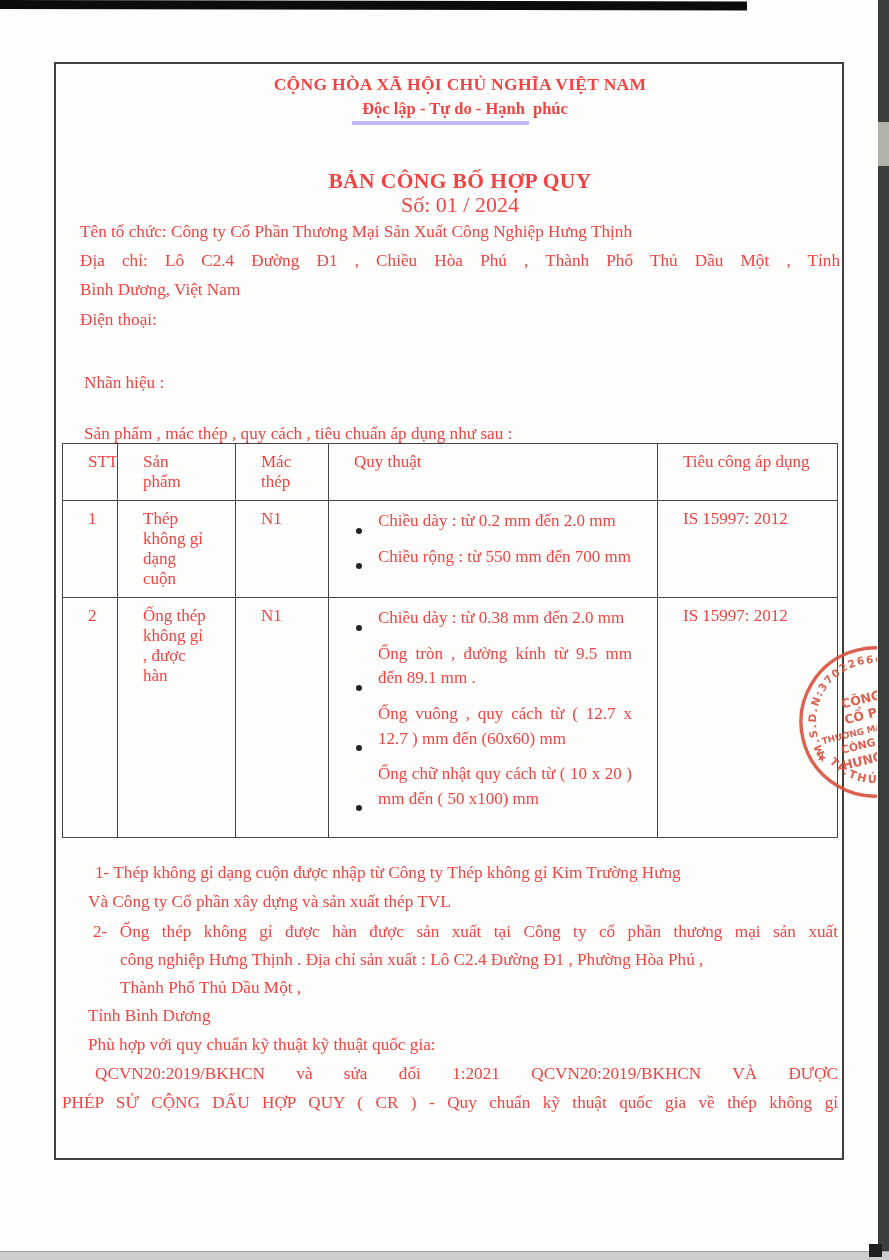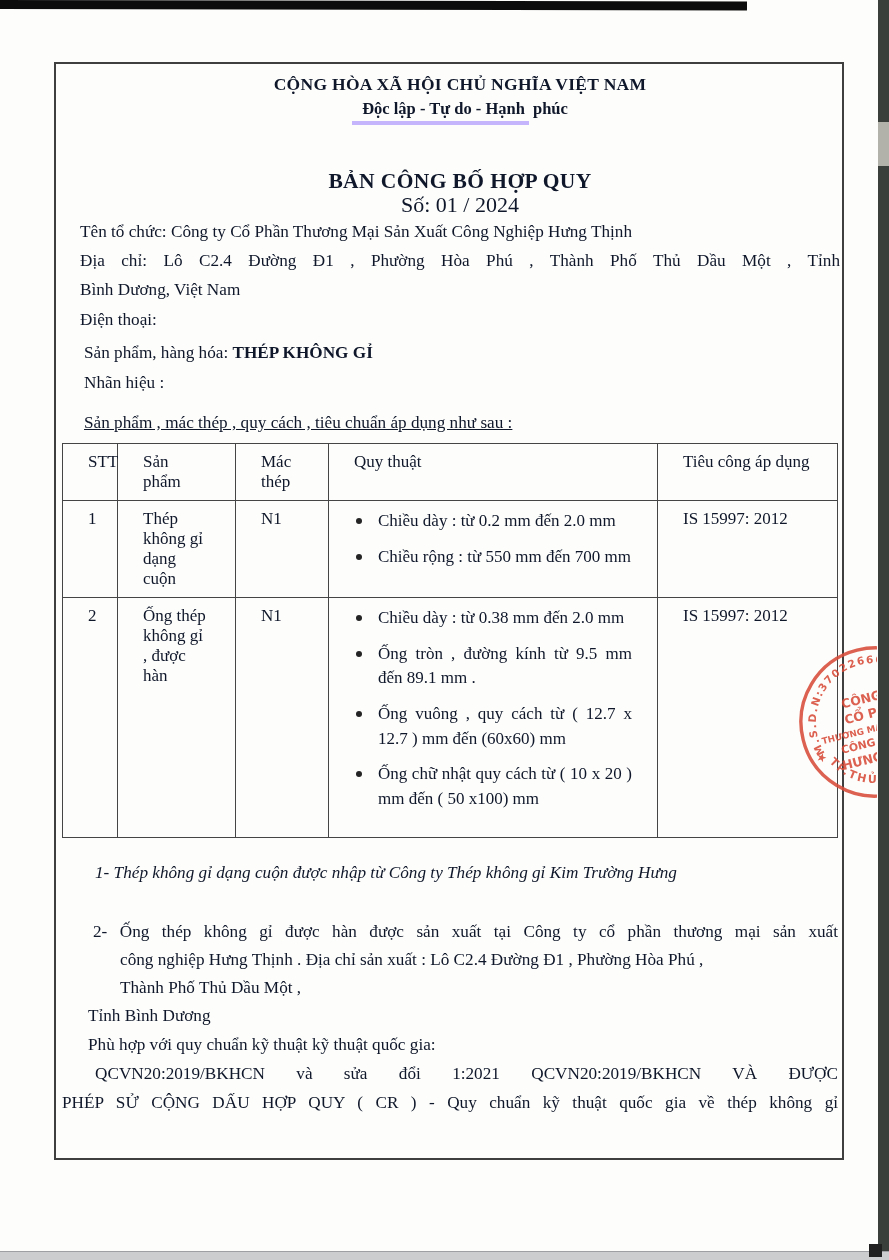--- a/index.html
+++ b/index.html
@@ -1,20 +1,20 @@
 <!DOCTYPE html>
 <html><head>
 <meta charset="utf-8">
 <style>
   html,body{margin:0;padding:0;background:#ffffff;}
   .page{
     position:relative;width:889px;height:1260px;overflow:hidden;
     background:#fdfdfb;
     font-family:"Liberation Serif","DejaVu Serif",serif;
-    color:#0f172a;
+    color:#ef4444;
   }
   
   .scan-bar-top{position:absolute;left:0;top:0;width:747px;height:9px;background:#0c0c0c;transform:rotate(0.12deg);transform-origin:left top;}
   .scan-strip-right{position:absolute;right:0;top:0;width:11px;height:1260px;background:#3b3f3b;}
   .scan-strip-notch{position:absolute;left:0;top:122px;width:11px;height:44px;background:#b2b2aa;}
   .scan-bar-bottom{position:absolute;left:0;top:1251px;width:889px;height:9px;background:#cbcdce;border-top:1px solid #9d9fa2;box-sizing:border-box;}
   .scan-corner-br{position:absolute;left:869px;top:1244px;width:13px;height:13px;background:#202020;}
   
   .doc-border{position:absolute;left:54px;top:62px;width:790px;height:1098px;border:2px solid #3f3f3f;box-sizing:border-box;}
   
@@ -37,21 +37,21 @@
   th.c-qc{width:329px;}
   th.c-tc{width:180px;}
   tr.hrow{height:44px;}
   tr.r1{height:93px;}
   tr.r2{height:240px;}
   td.stt{text-align:center;padding-top:11px;}
   td.sp{text-align:justify;padding:11px 9px 0 12px;}
   td.mt{text-align:center;padding-top:11px;}
   td.qc{padding:10px 18px 0 30px;}
   td.tc{padding:11px 6px 0 10px;}
-  .qc-item{display:flex;margin-bottom:11px;}
+  .qc-item{display:flex;margin-bottom:11px;align-items:flex-end;}
   .qc-bullet{flex:0 0 6px;width:6px;height:6px;border-radius:50%;background:#242424;margin:9px 16px 0 2px;}
   .qc-text{flex:1;text-align:justify;line-height:1.45;}
   
   .stamp-clip{position:absolute;left:792px;top:634px;width:85px;height:175px;overflow:hidden;pointer-events:none;}
   .stamp-clip svg{display:block;}
 </style>
 </head>
 <body>
 
 <div class="page">
@@ -64,26 +64,25 @@
   <div class="scan-corner-br"></div>
 
   <div class="doc-border"></div>
 
   <div class="center-band h-org">CỘNG HÒA XÃ HỘI CHỦ NGHĨA VIỆT NAM</div>
   <div class="center-band h-motto"><span class="u">Độc lập - Tự do - Hạnh</span><span> phúc</span></div>
   <div class="center-band h-title">BẢN CÔNG BỐ HỢP QUY</div>
   <div class="center-band h-number">Số: 01 / 2024</div>
 
   <div class="line" style="left:80px;top:221px;">Tên tổ chức: Công ty Cổ Phần Thương Mại Sản Xuất Công Nghiệp Hưng Thịnh</div>
-  <div class="line jline" style="left:80px;top:250px;width:760px;">Địa chỉ: Lô C2.4 Đường Đ1 , Phường Hòa Phú , Thành Phố Thủ Dầu Một , Tỉnh</div>
+  <div class="line jline" style="left:80px;top:250px;width:760px;">Địa chỉ: Lô C2.4 Đường Đ1 , Chiều Hòa Phú , Thành Phố Thủ Dầu Một , Tỉnh</div>
   <div class="line" style="left:80px;top:279px;">Bình Dương, Việt Nam</div>
   <div class="line" style="left:80px;top:309px;">Điện thoại:</div>
-  <div class="line" style="left:84px;top:342px;"><span>Sản phẩm, hàng hóa: </span><span class="b">THÉP KHÔNG GỈ</span></div>
   <div class="line" style="left:84px;top:372px;">Nhãn hiệu :</div>
-  <div class="line" style="left:84px;top:412px;text-decoration:underline;">Sản phẩm , mác thép , quy cách , tiêu chuẩn áp dụng như sau :</div>
+  <div class="line" style="left:84px;top:423px;">Sản phẩm , mác thép , quy cách , tiêu chuẩn áp dụng như sau :</div>
 
   <table class="spec">
     <tbody>
         <tr class="hrow">
       <th class="c-stt">STT</th>
       <th class="c-sp">Sản phẩm</th>
       <th class="c-mt">Mác thép</th>
       <th class="c-qc">Quy thuật</th>
       <th class="c-tc">Tiêu công áp dụng</th>
     </tr>
@@ -123,21 +122,22 @@
         <div class="qc-item">
               <span class="qc-bullet"></span>
               <span class="qc-text">Ống chữ nhật quy cách từ ( 10 x 20 ) mm đến ( 50 x100) mm</span>
             </div>
       </td>
       <td class="tc">IS 15997: 2012</td>
     </tr>
   </tbody>
     </table>
 
-  <div class="line" style="left:95px;top:862px;font-style:italic;">1- Thép không gỉ dạng cuộn được nhập từ Công ty Thép không gỉ Kim Trường Hưng</div>
+  <div class="line" style="left:95px;top:862px;">1- Thép không gỉ dạng cuộn được nhập từ Công ty Thép không gỉ Kim Trường Hưng</div>
+  <div class="line" style="left:88px;top:891px;">Và Công ty Cổ phần xây dựng và sản xuất thép TVL</div>
   <div class="line jline" style="left:93px;top:921px;width:745px;">2- Ống thép không gỉ được hàn được sản xuất tại Công ty cổ phần thương mại sản xuất</div>
   <div class="line" style="left:120px;top:949px;">công nghiệp Hưng Thịnh . Địa chỉ sản xuất : Lô C2.4 Đường Đ1 , Phường Hòa Phú ,</div>
   <div class="line" style="left:120px;top:977px;">Thành Phố Thủ Dầu Một ,</div>
   <div class="line" style="left:88px;top:1005px;">Tỉnh Bình Dương</div>
   <div class="line" style="left:88px;top:1034px;">Phù hợp với quy chuẩn kỹ thuật kỹ thuật quốc gia:</div>
   <div class="line jline" style="left:95px;top:1063px;width:743px;">QCVN20:2019/BKHCN và sửa đổi 1:2021 QCVN20:2019/BKHCN VÀ ĐƯỢC</div>
   <div class="line jline" style="left:62px;top:1092px;width:776px;">PHÉP SỬ CỘNG DẤU HỢP QUY ( CR ) - Quy chuẩn kỹ thuật quốc gia về thép không gỉ</div>
 
   <div class="stamp-clip">
     <svg width="175" height="175" viewBox="0 0 175 175">

